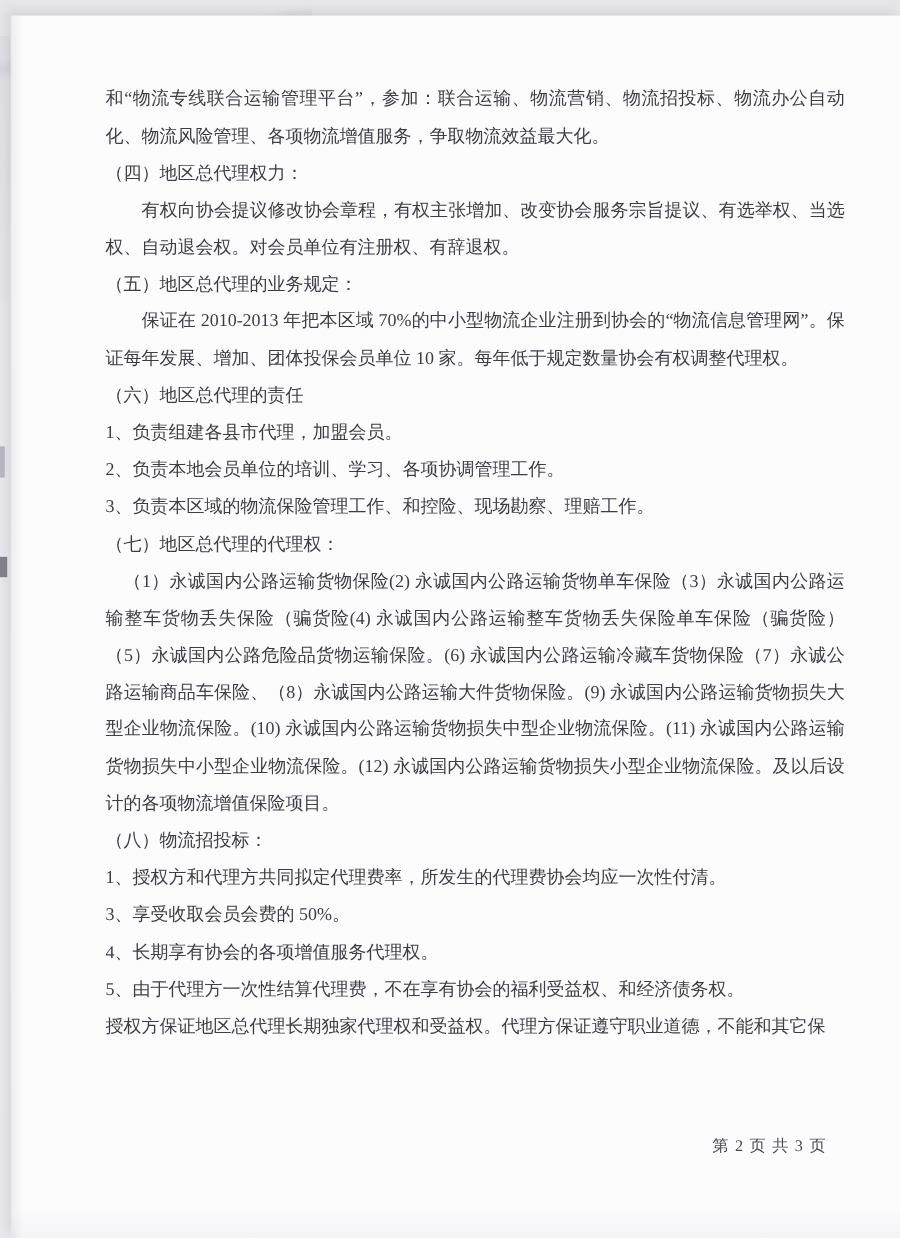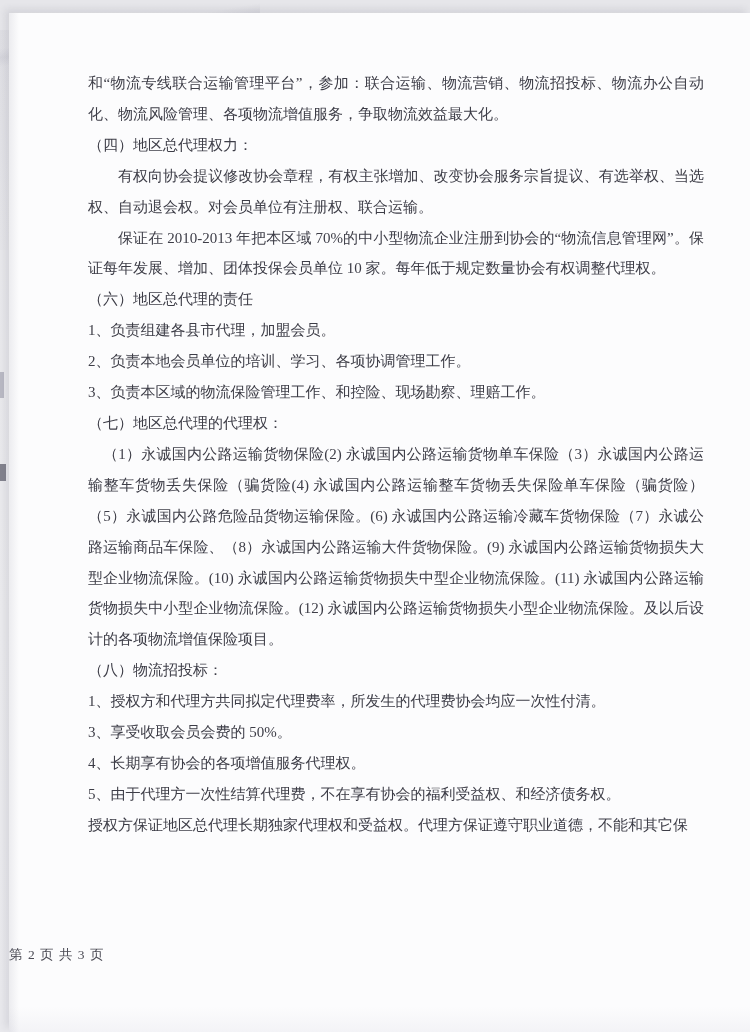--- a/index.html
+++ b/index.html
@@ -39,41 +39,42 @@
     position: absolute; left: 79px; top: 55px; width: 616px;
     color: #3d3d47;
     font-size: 15px; line-height: 30.9px;
     text-align: justify;
   }
   .content p { margin: 0; }
   p.indent { text-indent: 2em; }
   p.indent-sm { text-indent: 1em; }
   .footer {
     position: absolute; left: 0; top: 933px; width: 680px;
-    text-align: left;
+    text-align: right;
     font-size: 13.5px; color: #4a4a54; letter-spacing: 1px;
   }
 </style>
 </head>
 <body>
 
 <div class="scan-bg">
   <div class="fold-a"></div>
   <div class="fold-b"></div>
   <div class="edge-mark-1"></div>
   <div class="edge-mark-2"></div>
 
   <div class="paper">
     <div class="paper-left-shade"></div>
     <div class="paper-bottom-shade"></div>
 
     <div class="content">
       <p class="body">和“物流专线联合运输管理平台”，参加：联合运输、物流营销、物流招投标、物流办公自动化、物流风险管理、各项物流增值服务，争取物流效益最大化。</p>
       <p class="heading">（四）地区总代理权力：</p>
-      <p class="indent">有权向协会提议修改协会章程，有权主张增加、改变协会服务宗旨提议、有选举权、当选权、自动退会权。对会员单位有注册权、联合运输。</p>
+      <p class="indent">有权向协会提议修改协会章程，有权主张增加、改变协会服务宗旨提议、有选举权、当选权、自动退会权。对会员单位有注册权、有辞退权。</p>
+      <p class="heading">（五）地区总代理的业务规定：</p>
       <p class="indent">保证在 2010-2013 年把本区域 70%的中小型物流企业注册到协会的“物流信息管理网”。保证每年发展、增加、团体投保会员单位 10 家。每年低于规定数量协会有权调整代理权。</p>
       <p class="heading">（六）地区总代理的责任</p>
       <p class="item">1、负责组建各县市代理，加盟会员。</p>
       <p class="item">2、负责本地会员单位的培训、学习、各项协调管理工作。</p>
       <p class="item">3、负责本区域的物流保险管理工作、和控险、现场勘察、理赔工作。</p>
       <p class="heading">（七）地区总代理的代理权：</p>
       <p class="indent-sm">（1）永诚国内公路运输货物保险(2) 永诚国内公路运输货物单车保险（3）永诚国内公路运输整车货物丢失保险（骗货险(4) 永诚国内公路运输整车货物丢失保险单车保险（骗货险）（5）永诚国内公路危险品货物运输保险。(6) 永诚国内公路运输冷藏车货物保险（7）永诚公路运输商品车保险、（8）永诚国内公路运输大件货物保险。(9) 永诚国内公路运输货物损失大型企业物流保险。(10) 永诚国内公路运输货物损失中型企业物流保险。(11) 永诚国内公路运输货物损失中小型企业物流保险。(12) 永诚国内公路运输货物损失小型企业物流保险。及以后设计的各项物流增值保险项目。</p>
       <p class="heading">（八）物流招投标：</p>
       <p class="item">1、授权方和代理方共同拟定代理费率，所发生的代理费协会均应一次性付清。</p>
       <p class="item">3、享受收取会员会费的 50%。</p>

